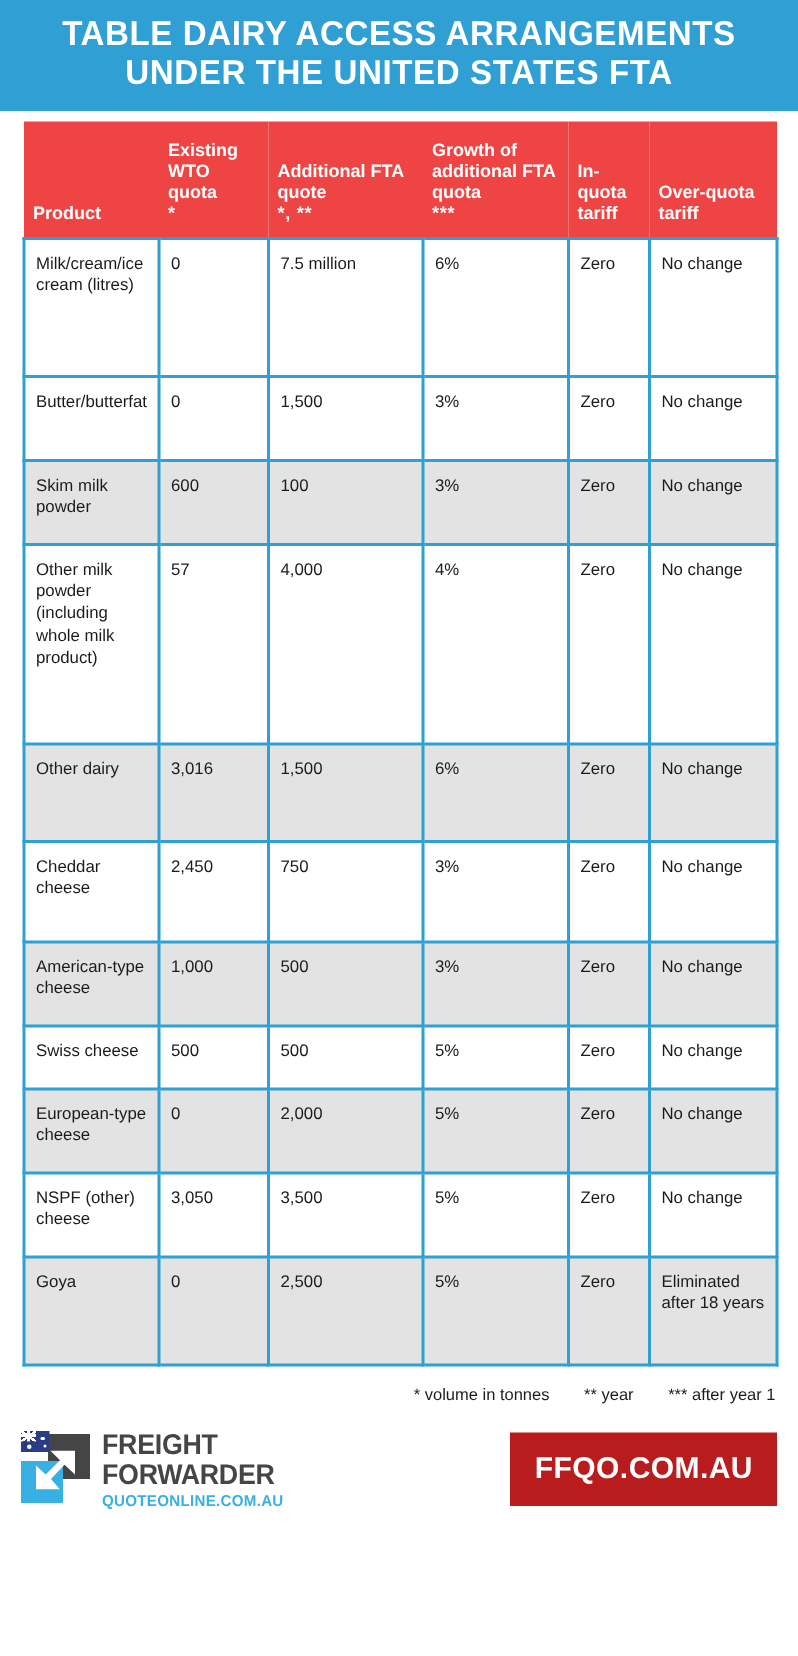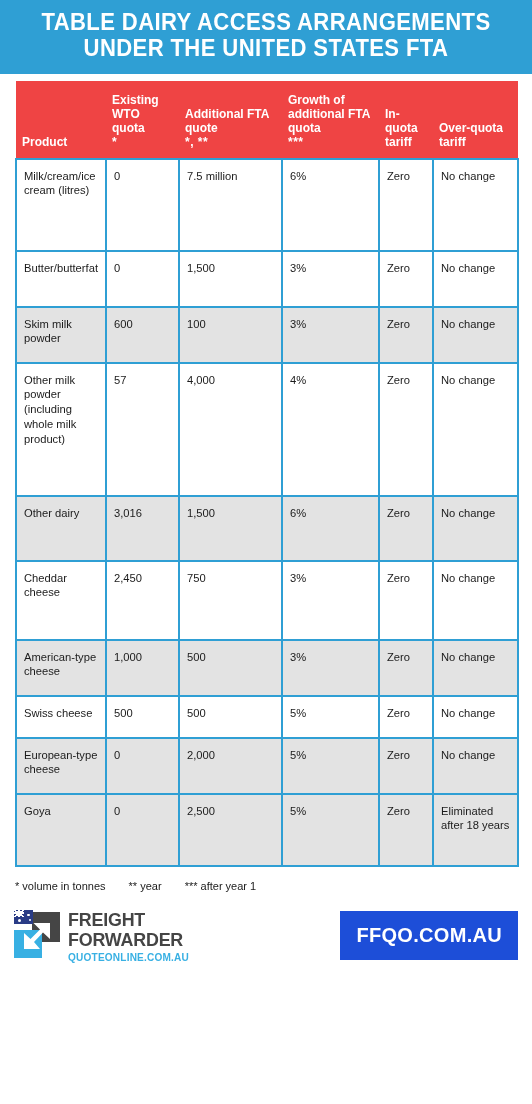--- a/index.html
+++ b/index.html
@@ -80,21 +80,21 @@
   table.data tbody tr.alt td {
     background: #e3e3e3;
   }
   table.data tbody tr.plain td {
     background: #ffffff;
   }
 
   
   .footnotes {
     margin: 13px 0 2px 0;
-    text-align: left;
+    text-align: right;
     font-size: 11px;
     color: #1b1b1b;
   }
   .footnotes span { display: inline-block; }
   .fn-gap-a { margin-left: 20px; }
   .fn-gap-b { margin-left: 20px; }
 
   
   .footer {
     margin-top: 18px;
@@ -180,21 +180,21 @@
     color: #38b0e3;
     font-weight: bold;
     font-size: 10.5px;
     letter-spacing: 0.2px;
     margin-top: 3px;
     transform: scaleX(0.96);
     transform-origin: left center;
   }
 
   .badge {
-    background: #1d4ed8;
+    background: #b91c1c;
     color: #ffffff;
     font-weight: bold;
     font-size: 20px;
     letter-spacing: 0.3px;
     padding: 13px 16px;
     text-align: center;
     transform: none;
   }
 </style>
 </head>
@@ -273,21 +273,21 @@
         <td>No change</td>
       </tr>
       <tr class="alt" style="height:65px">
         <td>Other dairy</td>
         <td>3,016</td>
         <td>1,500</td>
         <td>6%</td>
         <td>Zero</td>
         <td>No change</td>
       </tr>
-      <tr class="plain" style="height:79px">
+      <tr class="plain" style="height:67px">
         <td>Cheddar cheese</td>
         <td>2,450</td>
         <td>750</td>
         <td>3%</td>
         <td>Zero</td>
         <td>No change</td>
       </tr>
       <tr class="alt" style="height:56px">
         <td>American-type cheese</td>
         <td>1,000</td>
@@ -301,20 +301,28 @@
         <td>500</td>
         <td>500</td>
         <td>5%</td>
         <td>Zero</td>
         <td>No change</td>
       </tr>
       <tr class="alt" style="height:56px">
         <td>European-type cheese</td>
         <td>0</td>
         <td>2,000</td>
+        <td>5%</td>
+        <td>Zero</td>
+        <td>No change</td>
+      </tr>
+      <tr class="plain" style="height:56px">
+        <td>NSPF (other) cheese</td>
+        <td>3,050</td>
+        <td>3,500</td>
         <td>5%</td>
         <td>Zero</td>
         <td>No change</td>
       </tr>
       <tr class="alt" style="height:72px">
         <td>Goya</td>
         <td>0</td>
         <td>2,500</td>
         <td>5%</td>
         <td>Zero</td>

